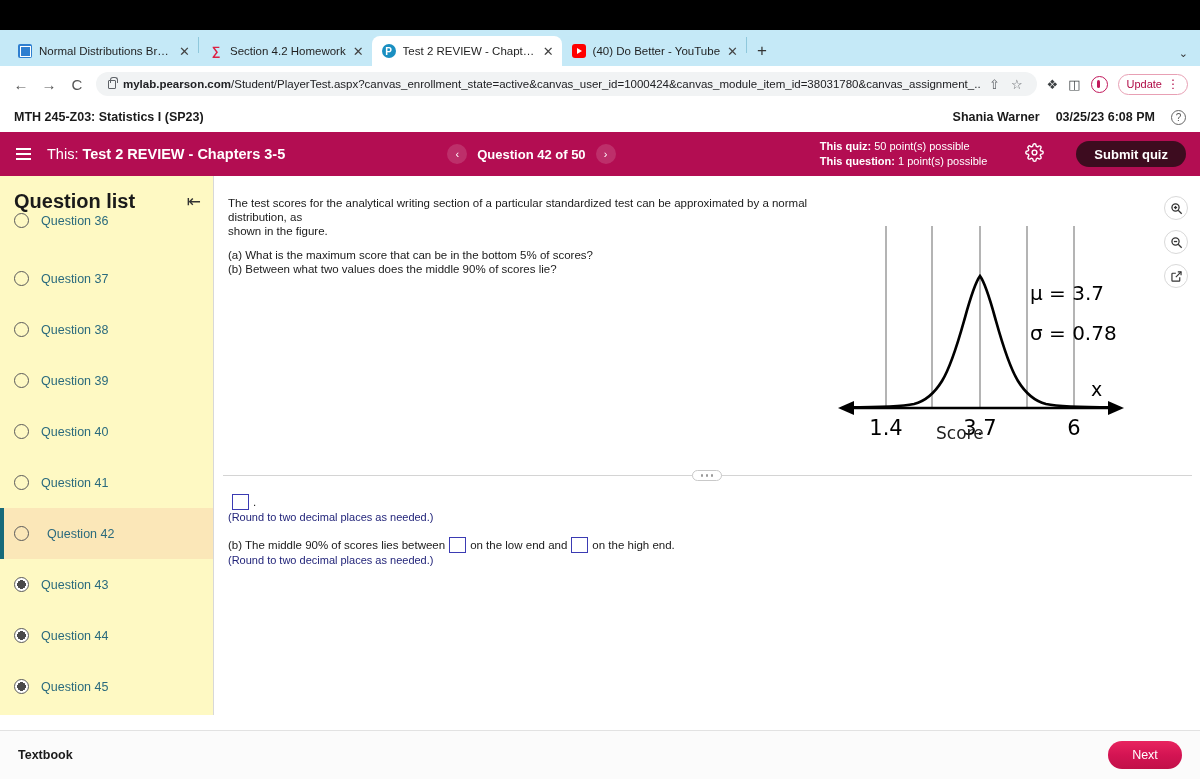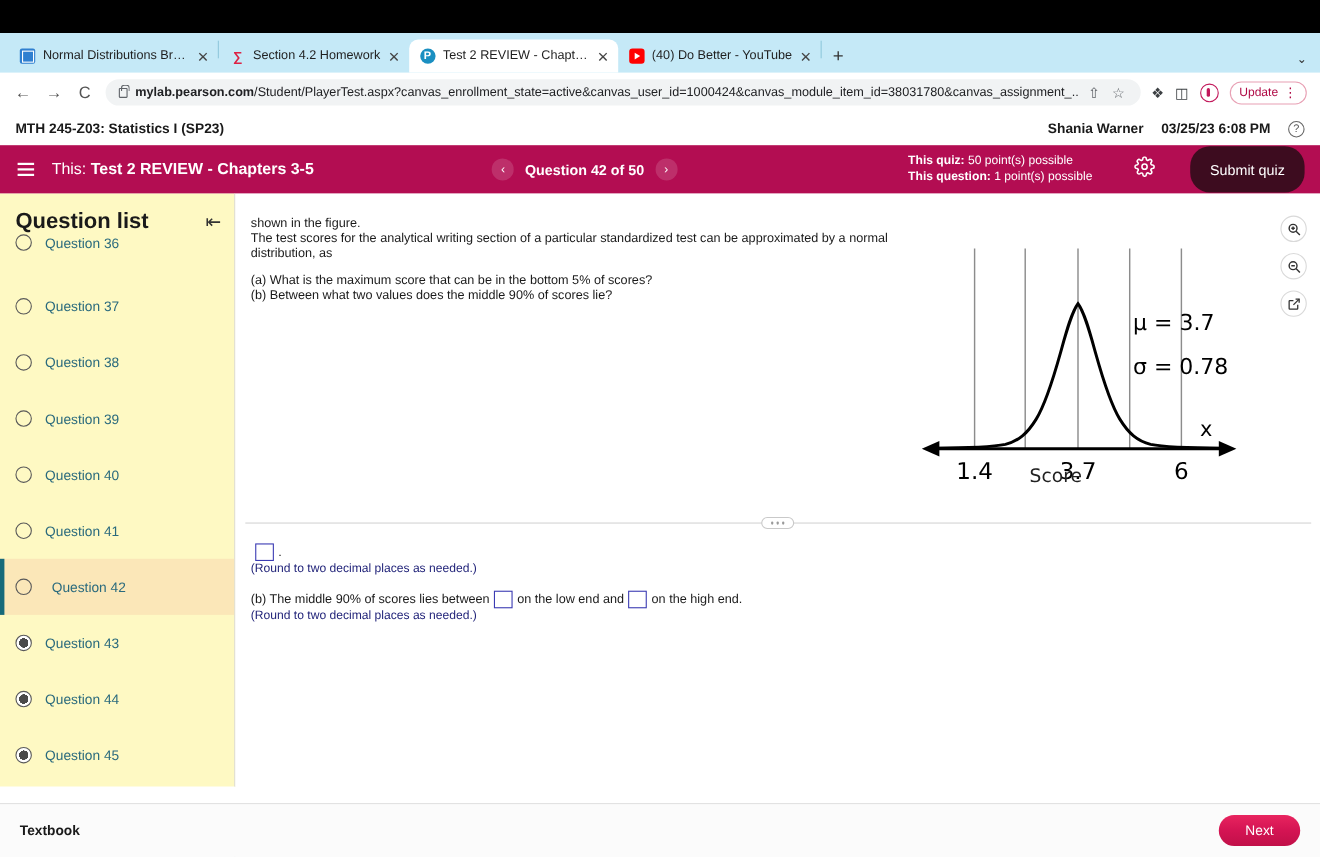--- a/index.html
+++ b/index.html
@@ -101,22 +101,22 @@
     width: 20px; height: 20px; border-radius: 50%; background: rgba(255,255,255,0.14);
     display: flex; align-items: center; justify-content: center;
     font-size: 11px; cursor: pointer;
   }
   #qnav-label { font-size: 13px; font-weight: bold; }
   #points-block { margin-left: auto; font-size: 11px; line-height: 15px; text-align: left; }
   #points-block b { font-weight: bold; }
   #gear-btn { margin-left: 24px; cursor: pointer; }
   #submit-quiz {
     margin-left: 18px; background: #3d0c1f; color: #fff;
-    border-radius: 18px; height: 42px; padding: 0 18px;
-    font-size: 13px; font-weight: normal; border: none;
+    border-radius: 18px; height: 26px; padding: 0 18px;
+    font-size: 13px; font-weight: bold; border: none;
     display: flex; align-items: center; cursor: pointer;
     font-family: "Liberation Sans", sans-serif;
   }
 
   #body-area { display: flex; height: 539px; }
 
   
   #sidebar {
     width: 214px; border-right: 1px solid #d8d8d8;
     position: relative; overflow: hidden; background:#fef9c3;
@@ -351,22 +351,22 @@
     <div class="q-item">
       <span class="q-radio answered"></span>
       <span class="q-lbl">Question 45</span>
     </div>
   </div>
 
   <div id="content"></div>
 </div>
 
 <div id="q-text">
+  <div>The test scores for the analytical writing section of a particular standardized test can be approximated by a normal distribution, as</div>
   <div>shown in the figure.</div>
-  <div>The test scores for the analytical writing section of a particular standardized test can be approximated by a normal distribution, as</div>
   <div class="spacer"></div>
   <div>(a) What is the maximum score that can be in the bottom 5% of scores?</div>
   <div>(b) Between what two values does the middle 90% of scores lie?</div>
 </div>
 
 <div id="figure">
   <svg width="310" height="230" viewBox="0 0 310 230">
 
     <g stroke="#8c8c8c" stroke-width="1.3">
       <line x1="60" y1="8" x2="60" y2="190"></line>

